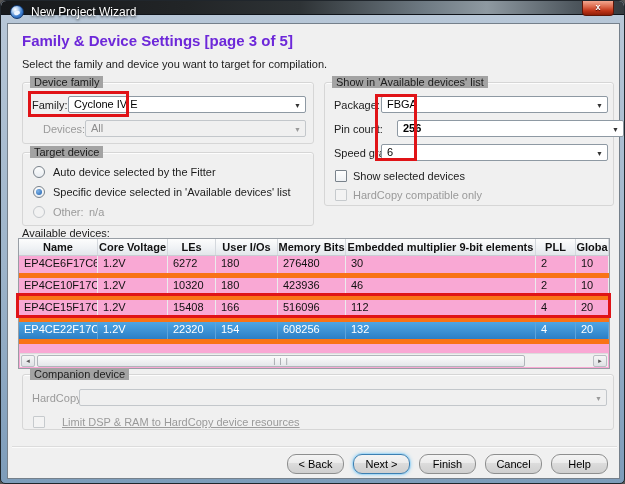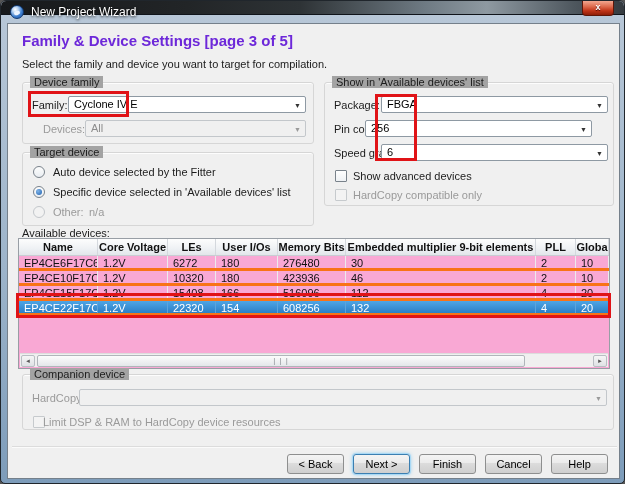--- a/index.html
+++ b/index.html
@@ -55,38 +55,38 @@
   .checkbox { position:absolute; width:12px; height:12px; background:linear-gradient(180deg,#fefefe,#eef1f4); border:1px solid #79828b; border-radius:1px; }
   .checkbox.dis { border-color:#c6cacd; background:#f3f3f3; }
 
   .avail-label { position:absolute; left:14px; top:203px; color:#1c1c1c; }
 
   .table { position:absolute; left:10px; top:214px; width:592px; height:131px; background:#f9a8d4; border:1px solid #989ea5; }
   .hrow { display:grid; grid-template-columns:79px 70px 48px 62px 68px 190px 40px 1fr; height:17px;
     background:linear-gradient(180deg,#fdfdfd,#eef1f4 60%,#e2e6ea); border-bottom:1px solid #c8cdd3; }
   .th { font-weight:bold; text-align:center; line-height:16px; border-right:1px solid #d4d8dd; overflow:hidden; white-space:nowrap; }
   .tbody { position:absolute; left:0; top:17px; right:0; bottom:15px; overflow:hidden; }
-  .tr { display:grid; grid-template-columns:79px 70px 48px 62px 68px 190px 40px 1fr; height:15px; border-bottom:3px solid #f97316; }
+  .tr { display:grid; grid-template-columns:79px 70px 48px 62px 68px 190px 40px 1fr; height:22px; border-bottom:5px solid #f97316; }
   .td { line-height:14px; padding-left:5px; border-right:1px solid #ebebeb; overflow:hidden; white-space:nowrap; color:#111; }
   .tr.sel { background:linear-gradient(180deg,#4fa5e4,#2b7fc6); }
   .tr.sel .td { color:#fff; border-right-color:#5ca4dc; }
 
   .hscroll { position:absolute; left:1px; right:1px; bottom:1px; height:14px; background:#f0f0f0; border-top:1px solid #dcdcdc; }
   .sbtn { position:absolute; top:1px; width:14px; height:12px; background:linear-gradient(180deg,#f6f6f6,#dfe2e5); border:1px solid #b9bec3; border-radius:2px;
     font-size:6px; line-height:11px; text-align:center; color:#555; }
   .sbtn.left { left:1px; } .sbtn.right { right:1px; }
   .sthumb { position:absolute; left:17px; top:1px; width:488px; height:12px; background:linear-gradient(180deg,#fcfcfc,#e4e7ea); border:1px solid #b0b5ba; border-radius:2px;
     text-align:center; line-height:10px; font-size:8px; color:#8a8f94; letter-spacing:1px; }
 
   .separator { position:absolute; left:4px; top:422px; width:605px; height:2px;
     border-top:1px solid #dcdcdc; border-bottom:1px solid #fbfbfb; }
 
   .btn-row { position:absolute; right:11px; top:430px; display:flex; gap:9px; }
   .btn { width:57px; height:20px; background:linear-gradient(180deg,#f4f4f4,#ebebeb 45%,#dcdcdc 46%,#cfcfcf);
-    border:1px solid #8e8f8f; border-radius:3px; text-align:center; line-height:18px; color:#000; cursor:pointer; }
+    border:1px solid #8e8f8f; border-radius:9px; text-align:center; line-height:18px; color:#000; cursor:pointer; }
   .btn.default { border-color:#3c7fb1; box-shadow:0 0 0 1px #a9d9f5, 0 0 4px #74c3f0; }
 
   .redbox { position:absolute; border:3px solid #e01317; pointer-events:none; }
   .rb1 { left:20px;  top:67px;  width:101px; height:26px; }
   .rb2 { left:367px; top:70px;  width:42px;  height:67px; }
   .rb3 { left:8px;   top:269px; width:595px; height:25px; }
 </style>
 </head>
 <body>
 
@@ -129,31 +129,31 @@
     </div>
 
     <div class="group g-showlist">
       <span class="gtitle">Show in 'Available devices' list</span>
       <span class="lbl" style="left:9px; top:16px;">Package:</span>
       <div class="combo" style="left:56px; top:13px; width:227px;">
         <span>FBGA</span>
         <span class="arrow">▼</span>
       </div>
       <span class="lbl" style="left:9px; top:40px;">Pin count:</span>
-      <div class="combo" style="left:40px; top:37px; width:227px;">
+      <div class="combo" style="left:72px; top:37px; width:227px;font-weight:bold;">
         <span>256</span>
         <span class="arrow">▼</span>
       </div>
       <span class="lbl" style="left:9px; top:64px;">Speed grade:</span>
       <div class="combo" style="left:56px; top:61px; width:227px;">
         <span>6</span>
         <span class="arrow">▼</span>
       </div>
       <span class="checkbox" style="left:10px; top:87px;"></span>
-      <span class="lbl" style="left:28px; top:87px;">Show advanced devices</span>
+      <span class="lbl" style="left:28px; top:87px;">Show selected devices</span>
       <span class="checkbox dis" style="left:10px; top:106px;"></span>
       <span class="lbl dis" style="left:28px; top:106px;">HardCopy compatible only</span>
     </div>
 
     <div class="avail-label">Available devices:</div>
     <div class="table">
       <div class="hrow">
           <div class="th">Name</div>
           <div class="th">Core Voltage</div>
           <div class="th">LEs</div>
@@ -213,21 +213,21 @@
     </div>
 
     <div class="group g-companion">
       <span class="gtitle">Companion device</span>
       <span class="lbl dis" style="left:9px; top:17px;">HardCopy:</span>
       <div class="combo dis" style="left:56px; top:14px; width:528px;">
         <span></span>
         <span class="arrow">▼</span>
       </div>
       <span class="checkbox dis" style="left:10px; top:41px;"></span>
-      <span class="lbl dis" style="left:20px; top:41px;">Limit DSP &amp; RAM to HardCopy device resources</span>
+      <span class="lbl dis" style="left:39px; top:41px;text-decoration:underline;">Limit DSP &amp; RAM to HardCopy device resources</span>
     </div>
 
     <div class="separator"></div>
 
     <div class="btn-row">
       <div class="btn">&lt; Back</div>
       <div class="btn default">Next &gt;</div>
       <div class="btn">Finish</div>
       <div class="btn">Cancel</div>
       <div class="btn">Help</div>

